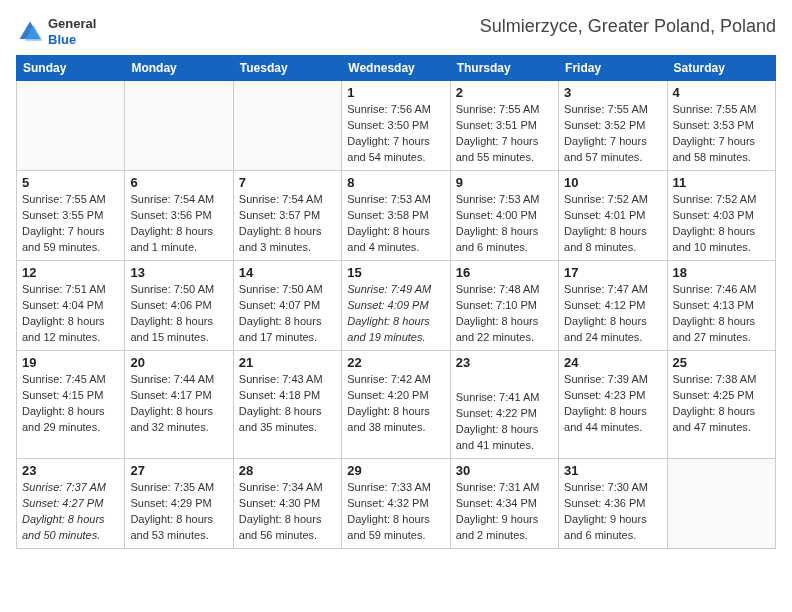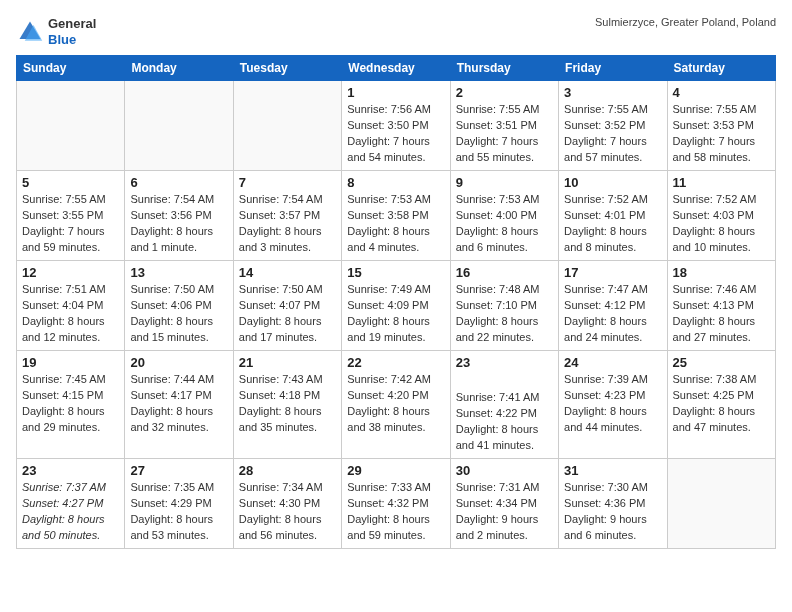--- a/index.html
+++ b/index.html
@@ -36,21 +36,21 @@
     }
     .title-block {
       text-align: right;
     }
     .calendar-title {
       font-size: 32px;
       font-weight: bold;
       color: #222;
     }
     .calendar-subtitle {
-      font-size: 11px;
+      font-size: 18px;
       color: #444;
     }
     .calendar {
       width: 100%;
       border-collapse: collapse;
       border: 1px solid #ccc;
       padding-left: 8px;
     }
     .calendar th {
       background: #1565c0;
@@ -223,21 +223,21 @@
         </td>
         <td>
           <div class="day-number">14</div>
           <div class="day-info" style="white-space: pre-line;">Sunrise: 7:50 AM
 Sunset: 4:07 PM
 Daylight: 8 hours
 and 17 minutes.</div>
         </td>
         <td>
           <div class="day-number">15</div>
-          <div class="day-info" style="white-space: pre-line;">Sunrise: 7:49 AM
+          <div class="day-info" style="white-space: pre-line; font-style: italic;">Sunrise: 7:49 AM
 Sunset: 4:09 PM
 Daylight: 8 hours
 and 19 minutes.</div>
         </td>
         <td>
           <div class="day-number">16</div>
           <div class="day-info" style="white-space: pre-line;">Sunrise: 7:48 AM
 Sunset: 7:10 PM
 Daylight: 8 hours
 and 22 minutes.</div>

